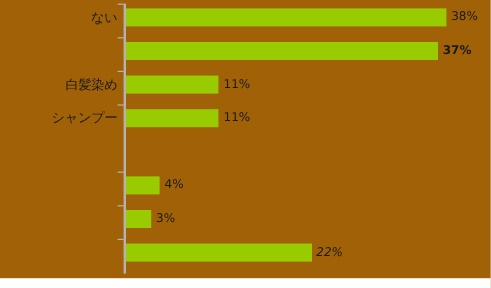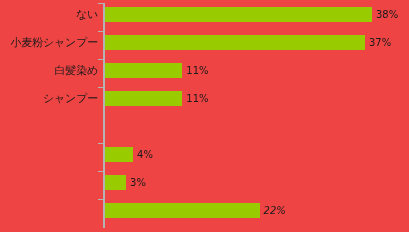--- a/index.html
+++ b/index.html
@@ -7,21 +7,21 @@
     padding: 0;
     background: #ffffff;
   }
   body {
     font-family: "DejaVu Sans", sans-serif;
   }
   #chart-root {
     position: relative;
     width: 409px;
     height: 232px;
-    background: #ef4444;
+    background: #a16207;
     overflow: hidden;
   }
   #plot-area {
     position: absolute;
     left: 0;
     top: 0;
     width: 409px;
     height: 232px;
   }
   .axis-line {
@@ -90,24 +90,23 @@
   <div class="row" style="top: 3px;">
         <div class="tick"></div>
         <div class="cat-label">ない</div>
         <div class="bar-wrap">
           <div class="bar" style="width: 267px; background: rgb(153, 204, 0);"></div>
           <div class="bar-value" style="left: 271px;">38%</div>
         </div>
       </div>
       <div class="row" style="top: 31px;">
         <div class="tick"></div>
-        <div class="cat-label">小麦粉シャンプー</div>
         <div class="bar-wrap">
           <div class="bar" style="width: 259.974px; background: rgb(153, 204, 0);"></div>
-          <div class="bar-value" style="left: 263.974px;">37%</div>
+          <div class="bar-value" style="left: 263.974px; font-weight: bold;">37%</div>
         </div>
       </div>
       <div class="row" style="top: 59px;">
         <div class="tick"></div>
         <div class="cat-label">白髪染め</div>
         <div class="bar-wrap">
           <div class="bar" style="width: 77.2895px; background: rgb(153, 204, 0);"></div>
           <div class="bar-value" style="left: 81.2895px;">11%</div>
         </div>
       </div>

